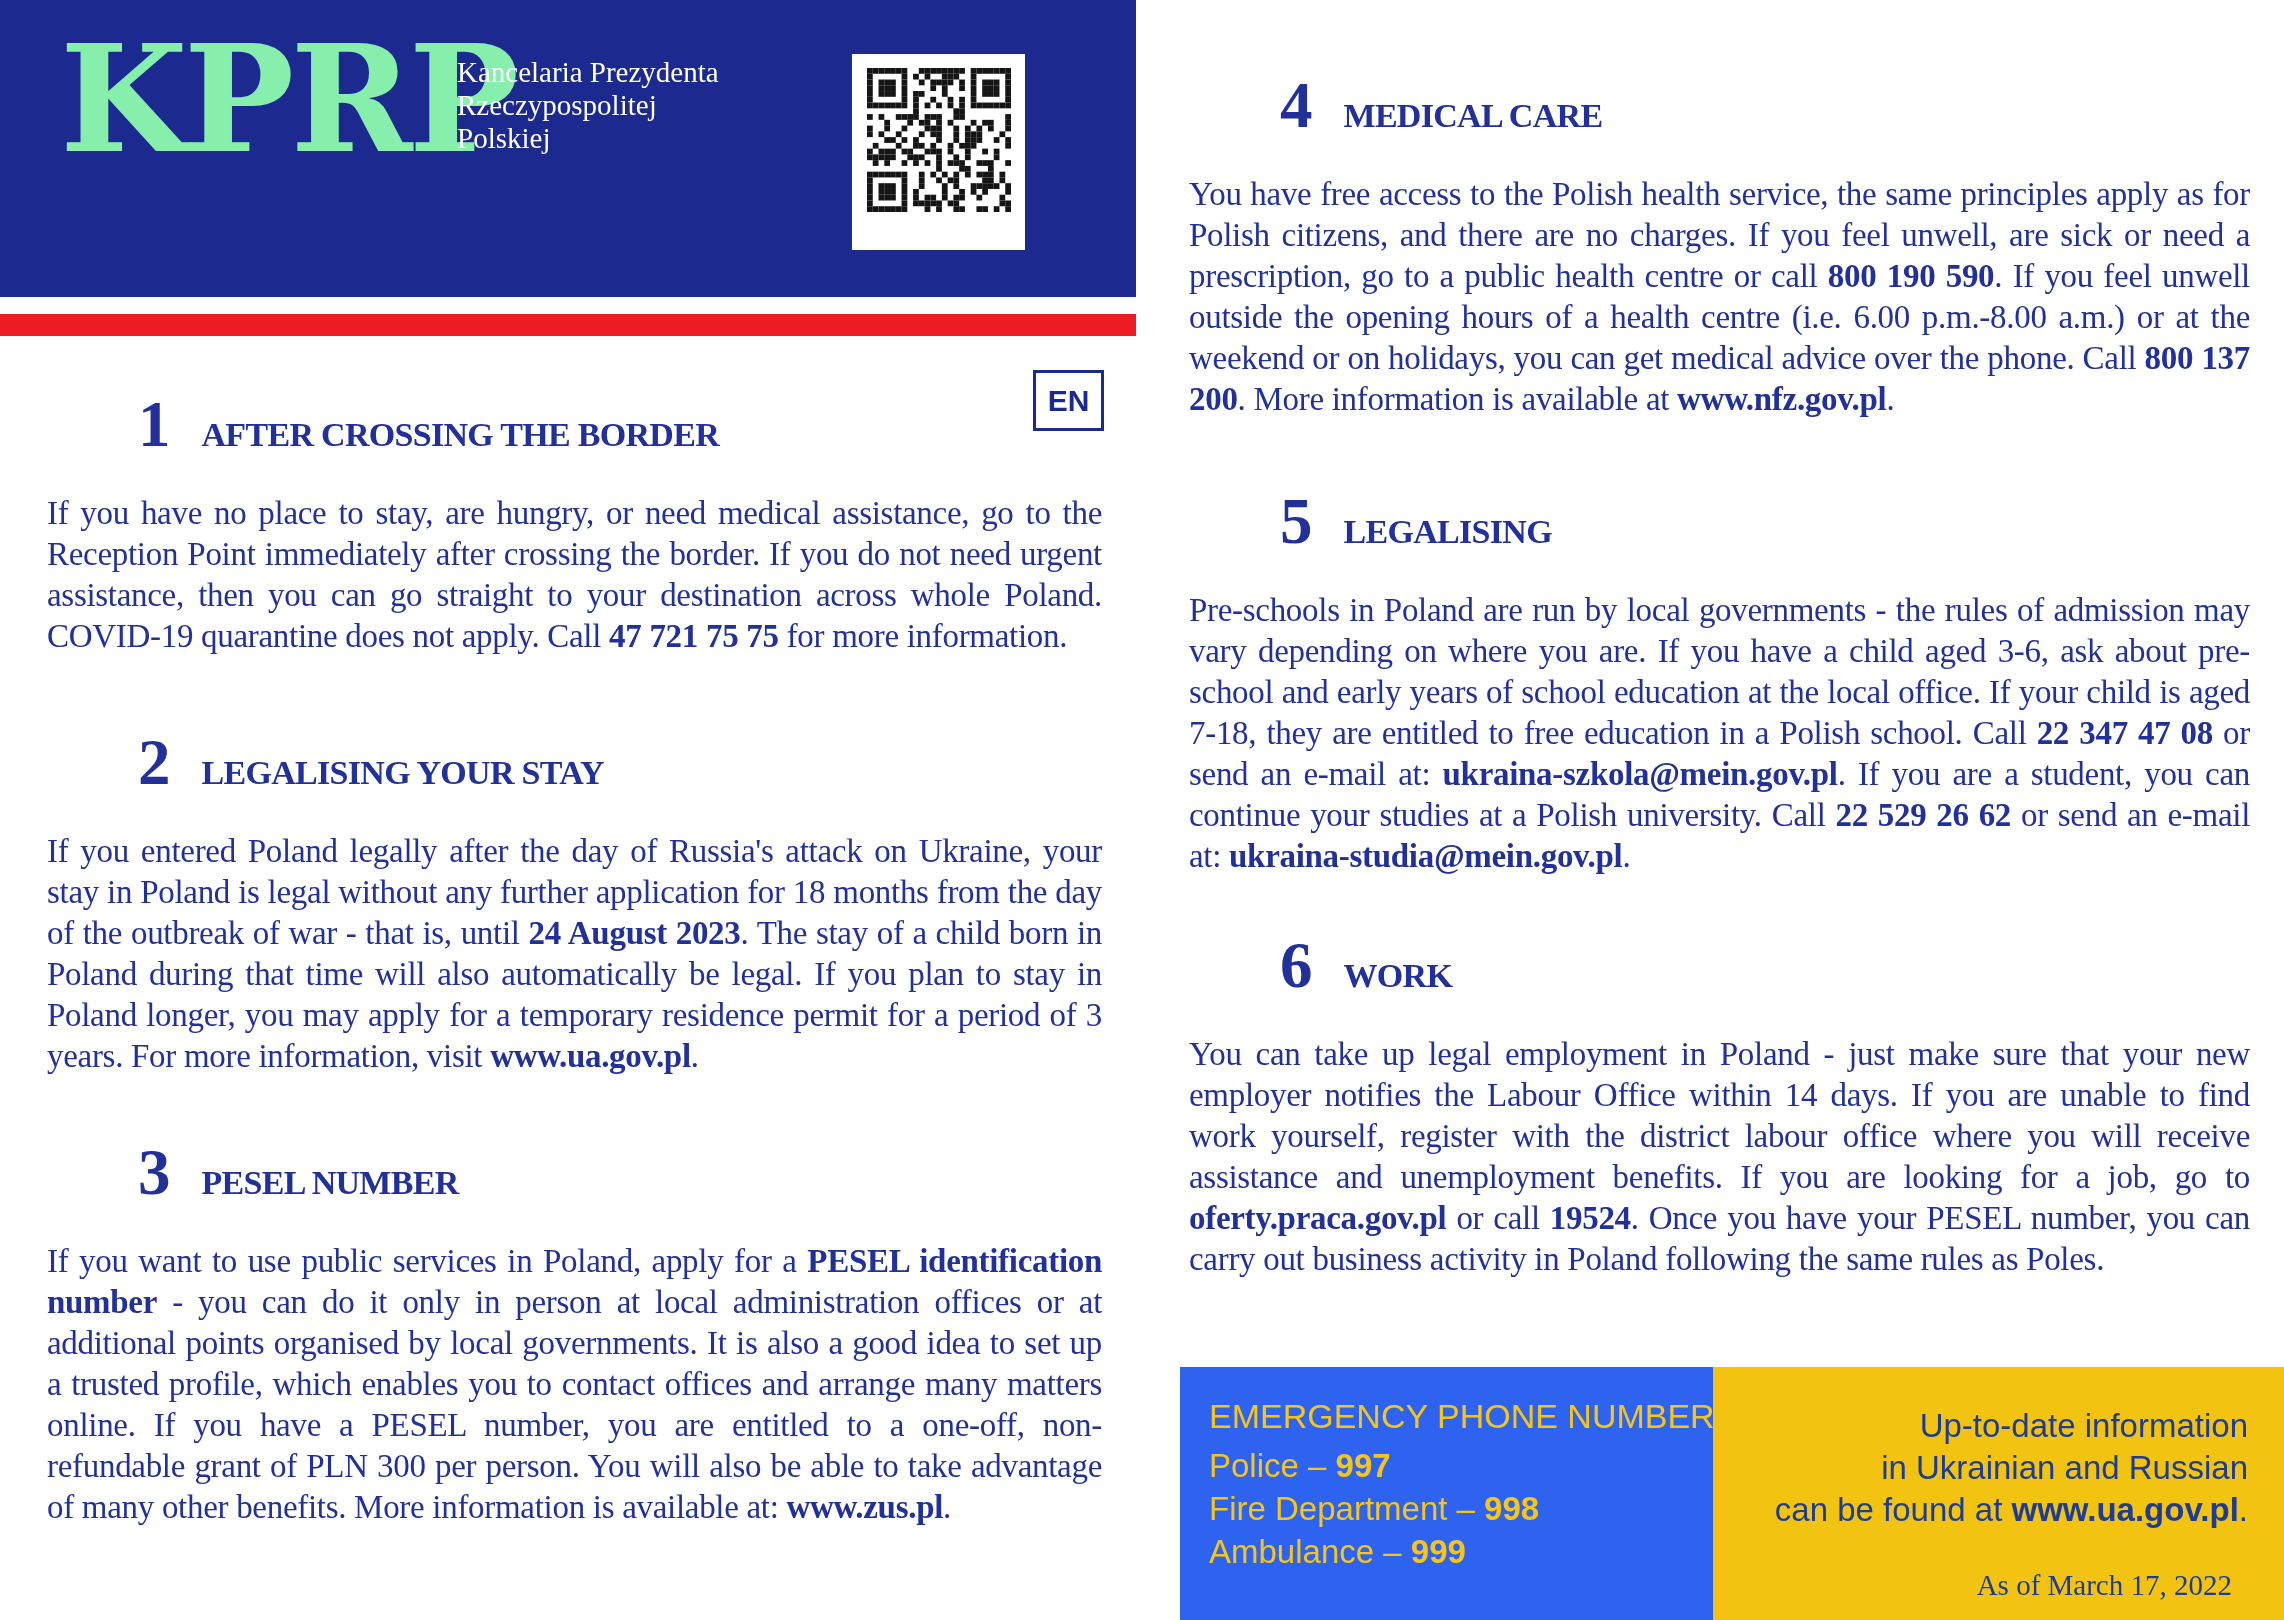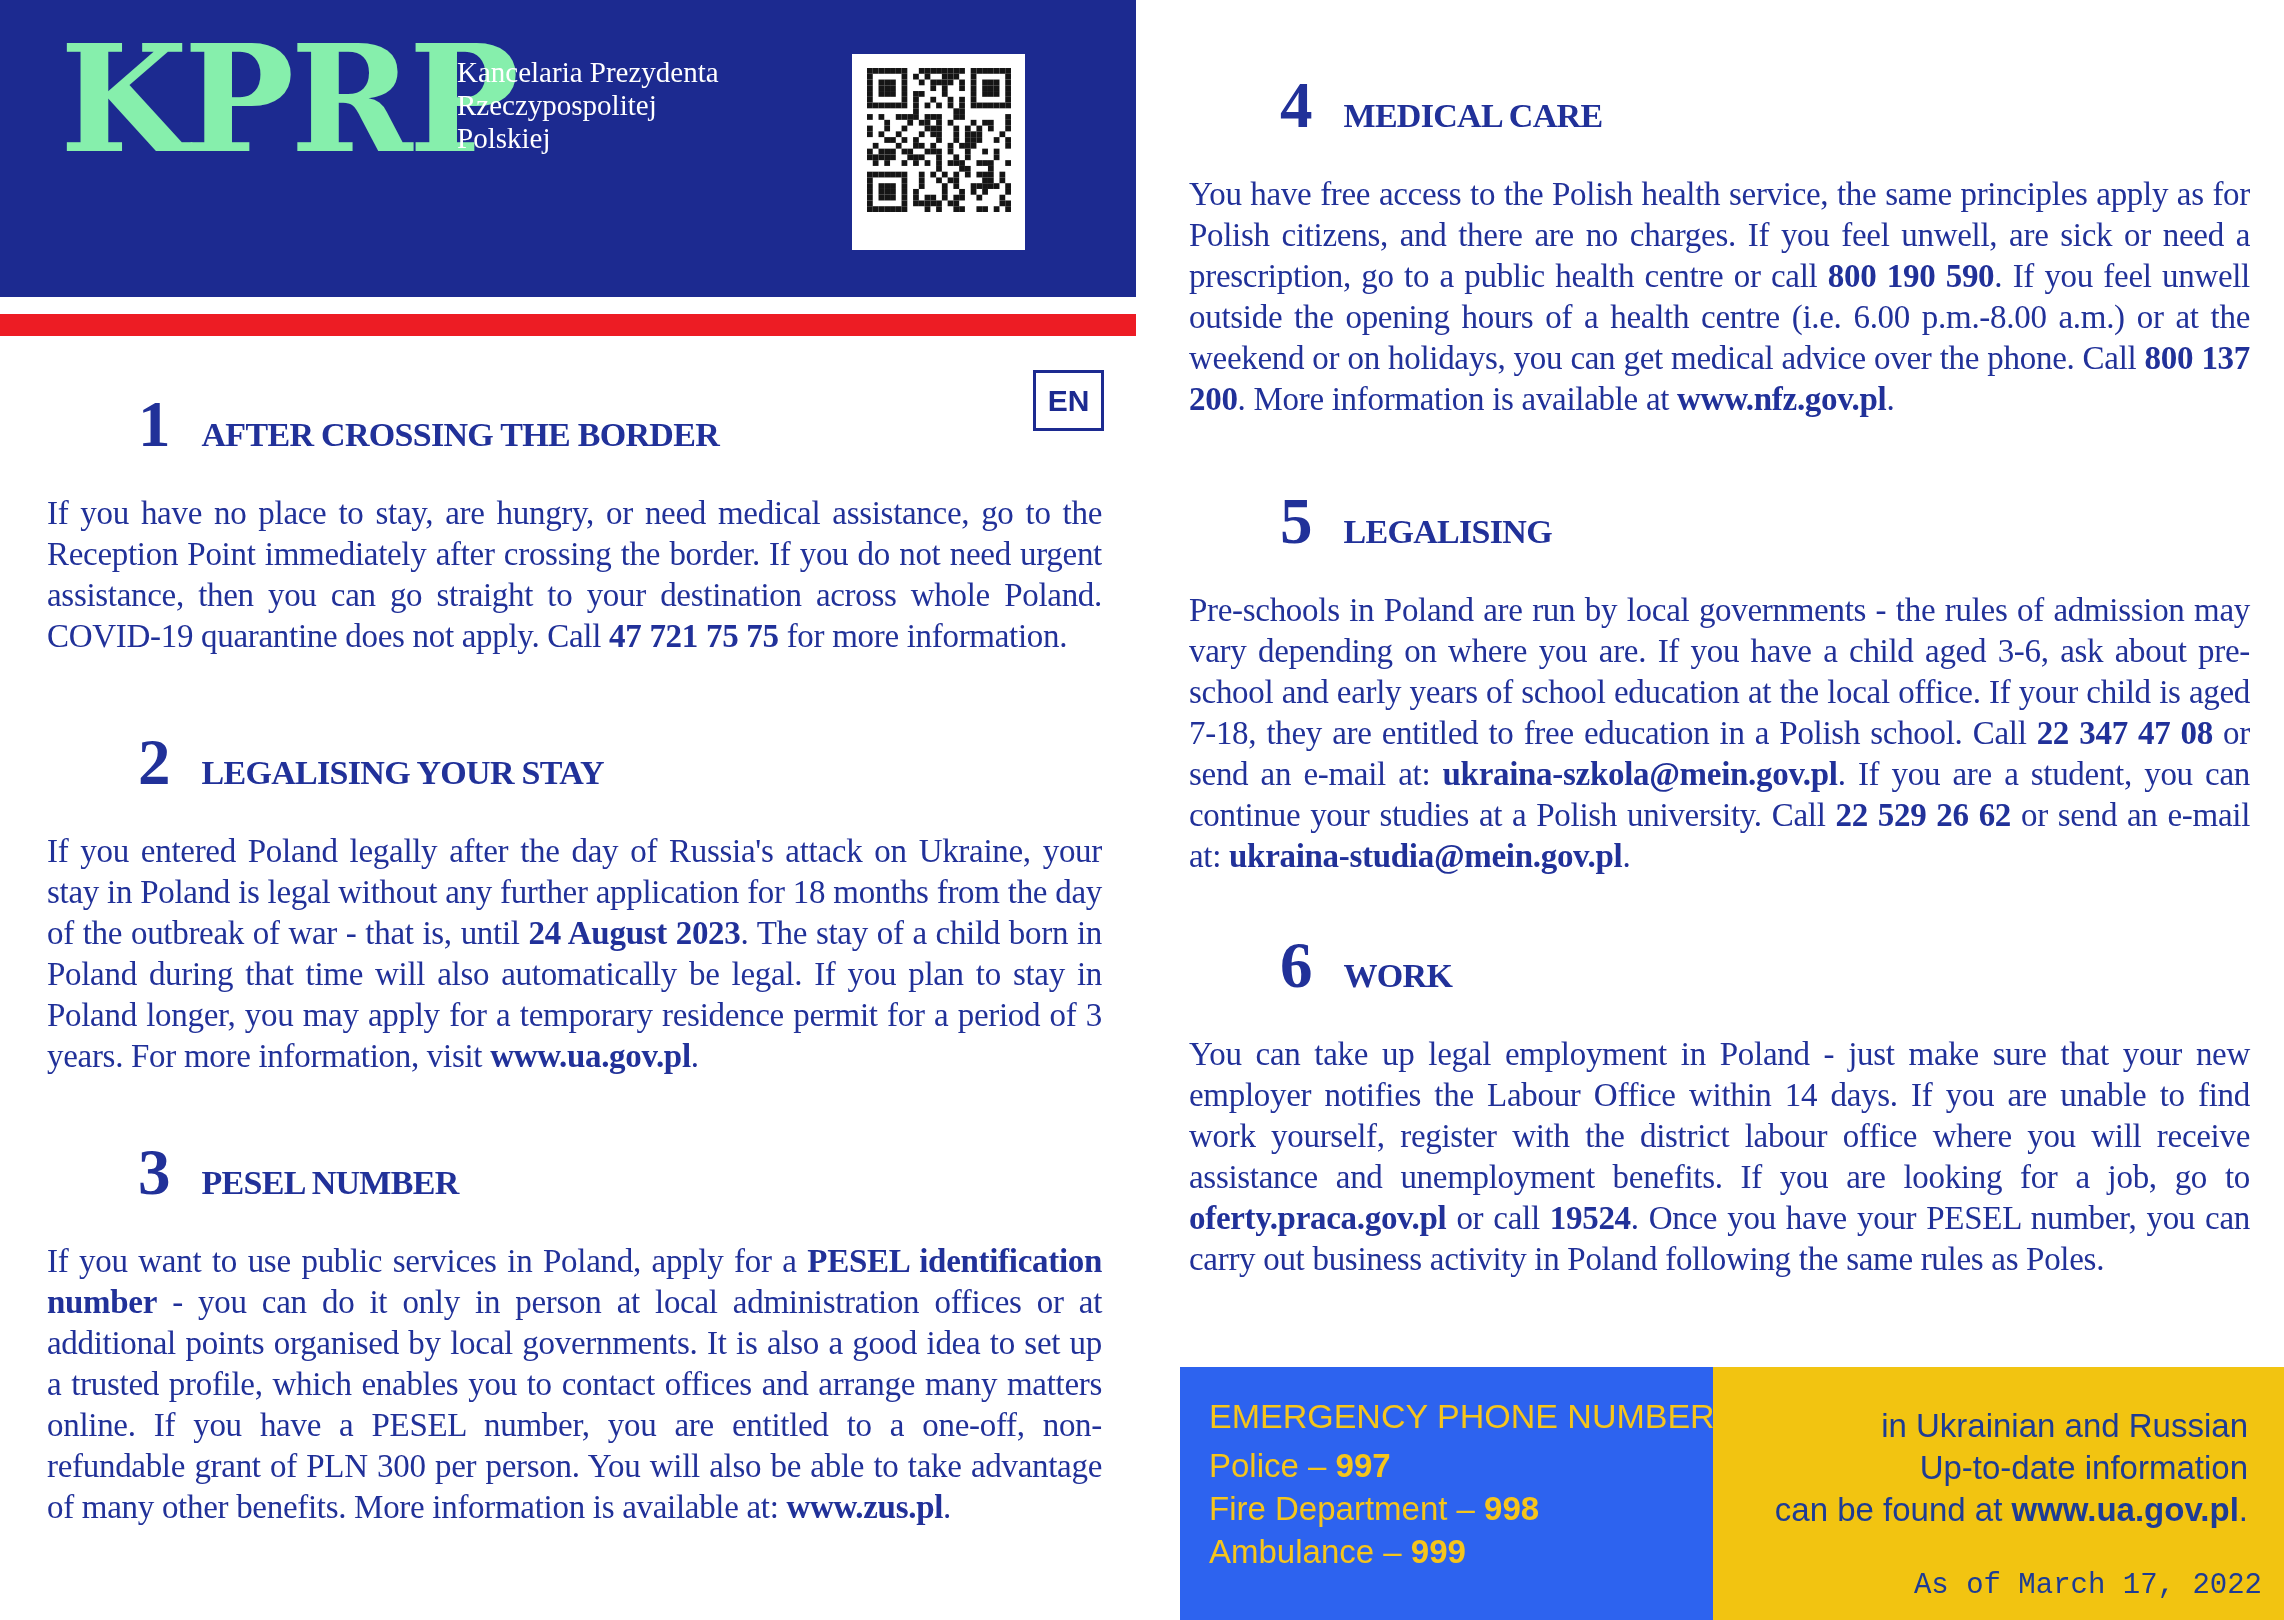--- a/index.html
+++ b/index.html
@@ -76,22 +76,22 @@
   .emergency-item b{font-weight:bold;}
 
   .info-box{
     position:absolute;left:1713px;top:1367px;width:571px;height:253px;background:var(--yellow);
     box-sizing:border-box;padding:38px 36px 0 0;
     font-family:"Liberation Sans", sans-serif;color:var(--info-navy);text-align:right;
   }
   .info-line{font-size:33px;line-height:42px;}
   .info-line b{font-weight:bold;}
   .as-of{
-    position:absolute;right:22px;bottom:18.3px;
-    font-size:29px;color:var(--info-navy);font-family:Liberation Mono, monospace;
+    position:absolute;right:52px;bottom:18.3px;
+    font-size:29px;color:var(--info-navy);font-family:Liberation Serif, serif;
   }
 </style>
 </head>
 <body>
 
 <div class="page">
 
   <div class="header">
     <div class="kprp-logo">KPRP</div>
     <div class="org-name">
@@ -463,20 +463,20 @@
   </div>
 
   <div class="emergency-box">
     <div class="emergency-title">EMERGENCY PHONE NUMBERS:</div>
     <div class="emergency-item"><span>Police – </span><b>997</b></div>
     <div class="emergency-item"><span>Fire Department – </span><b>998</b></div>
     <div class="emergency-item"><span>Ambulance – </span><b>999</b></div>
   </div>
 
   <div class="info-box">
+    <div class="info-line">Up-to-date information</div>
     <div class="info-line">in Ukrainian and Russian</div>
-    <div class="info-line">Up-to-date information</div>
     <div class="info-line"><span>can be found at </span><b>www.ua.gov.pl</b><span>.</span></div>
     <div class="as-of">As of March 17, 2022</div>
   </div>
 
 </div>
 
 
 </body></html>

